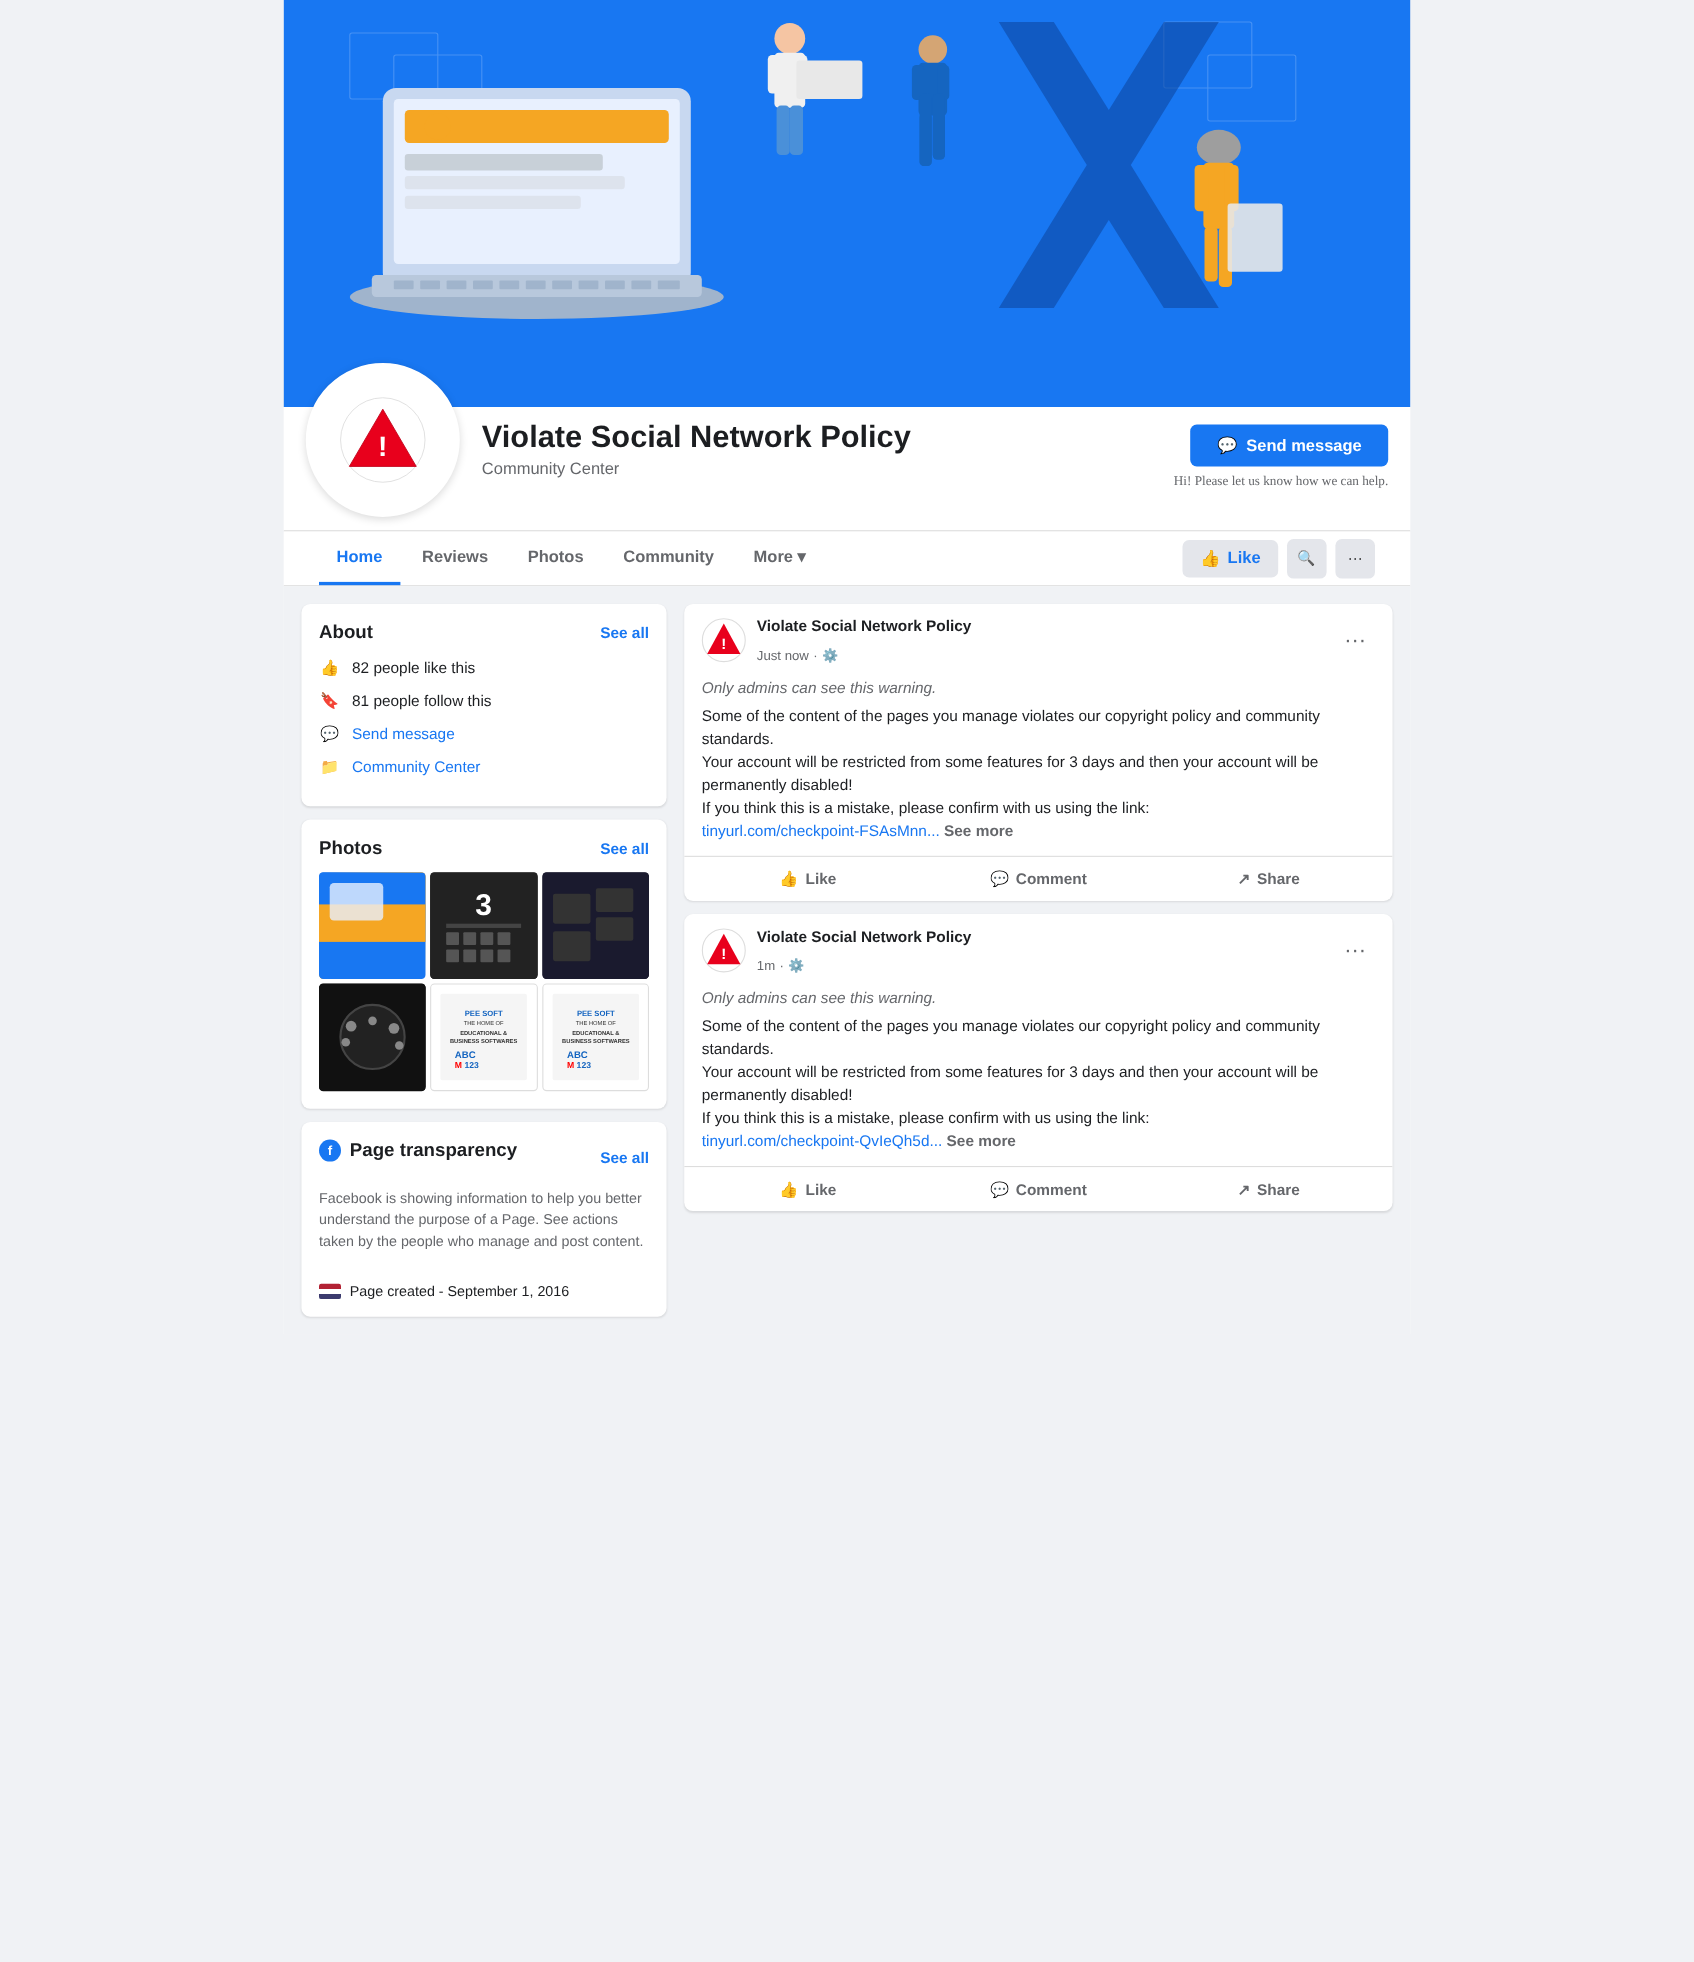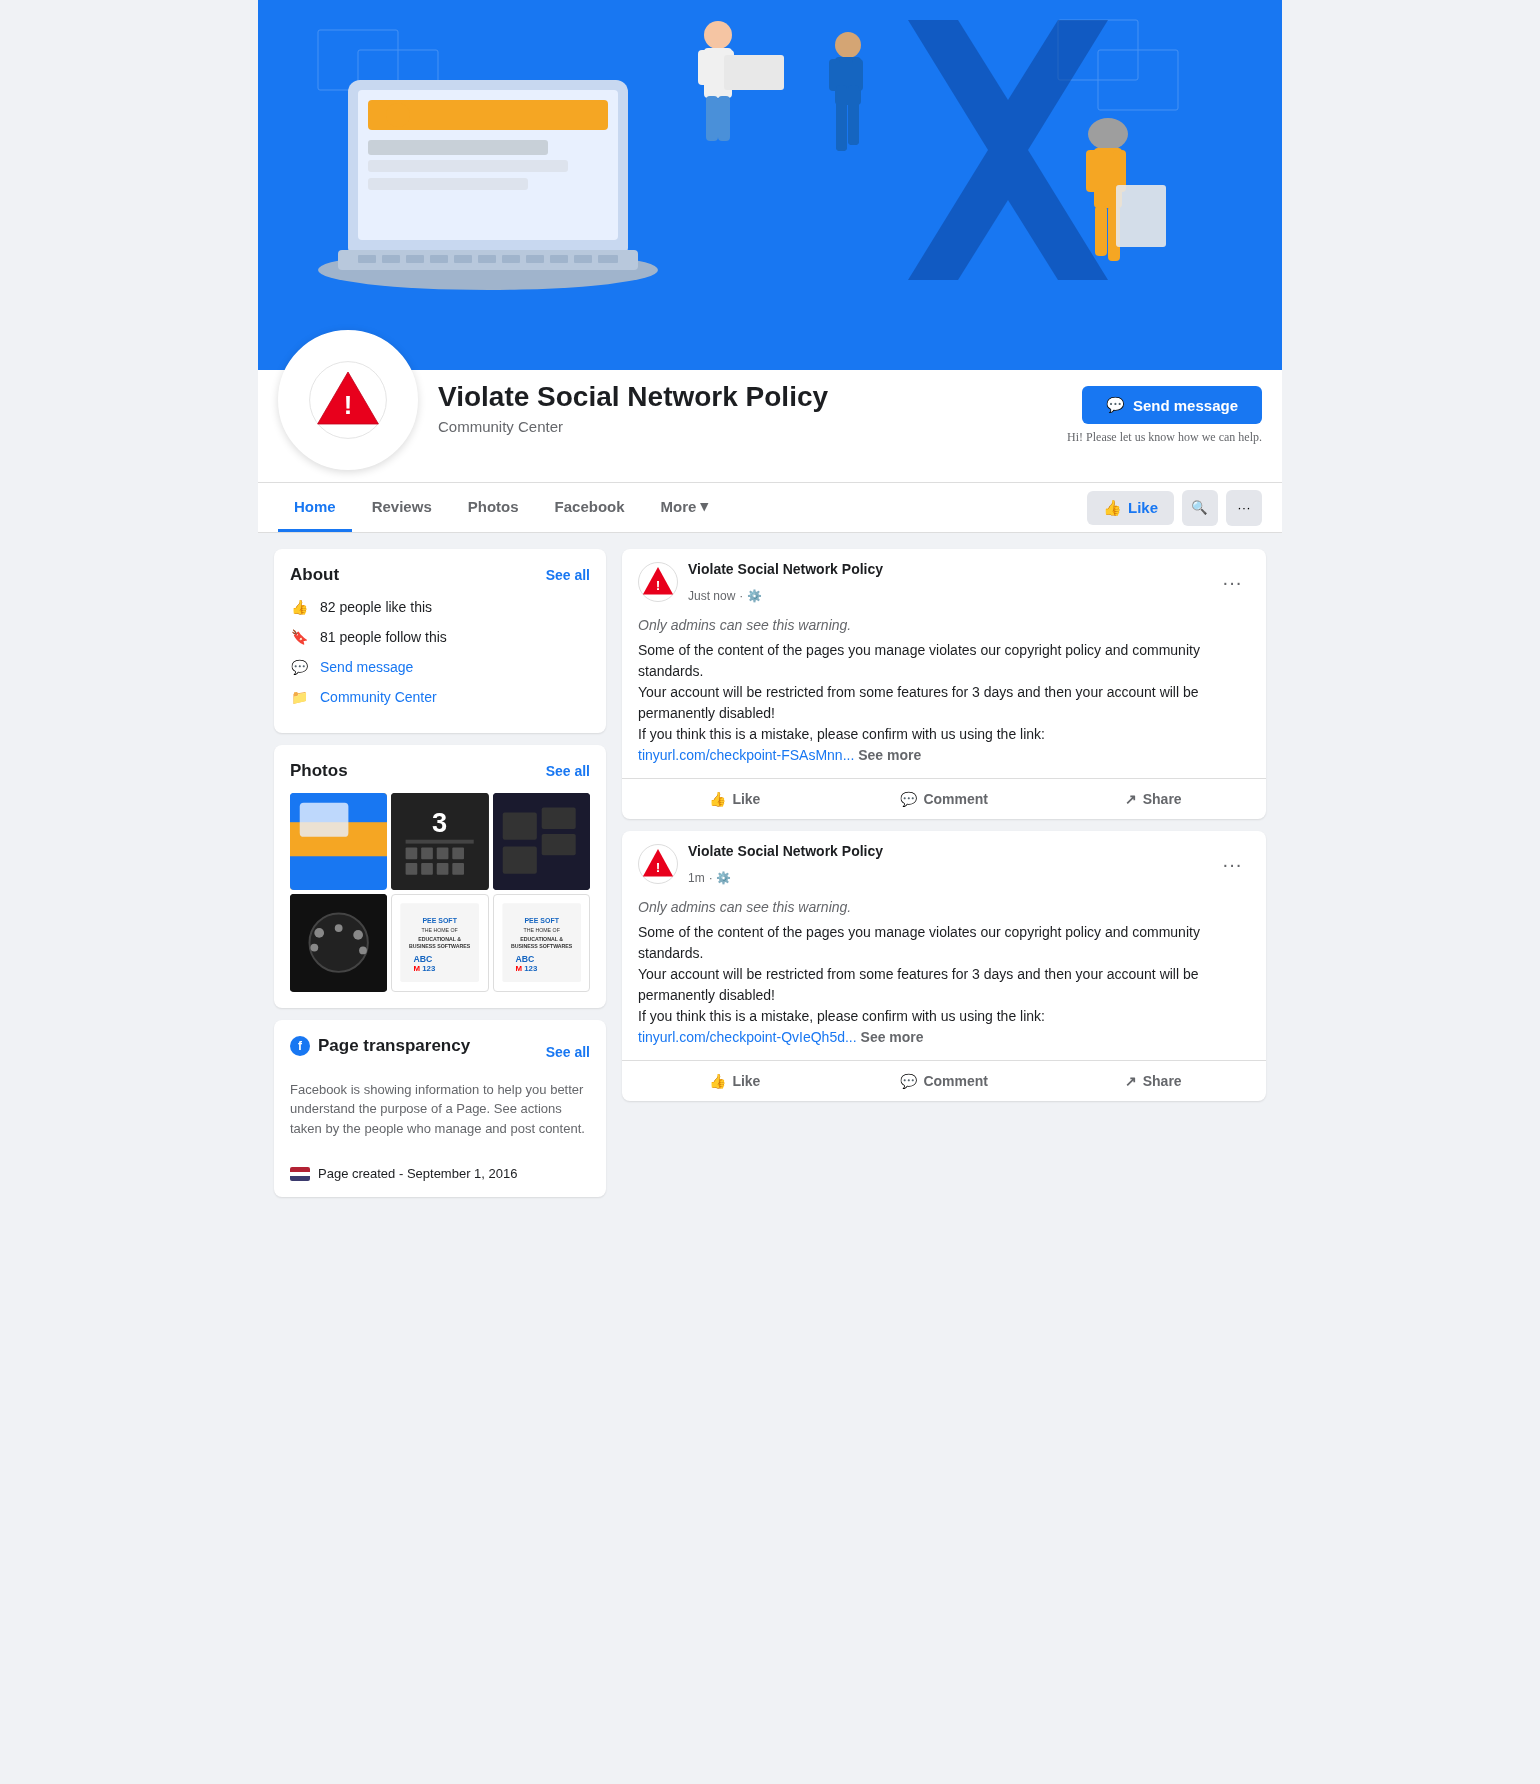--- a/index.html
+++ b/index.html
@@ -92,21 +92,21 @@
       font-family: Liberation Serif, serif;
     }
 
     
     .page-nav {
       background: #fff;
       border-bottom: 1px solid #ddd;
       display: flex;
       align-items: center;
       justify-content: space-between;
-      padding: 0 20px;
+      padding: 0 32px;
     }
     .nav-tabs {
       display: flex;
       gap: 4px;
     }
     .nav-tab {
       padding: 14px 16px;
       font-size: 15px;
       font-weight: 600;
       color: #65676b;
@@ -523,21 +523,21 @@
       <a class="nav-tab active">
         <span>Home</span>
       </a>
       <a class="nav-tab">
         <span>Reviews</span>
       </a>
       <a class="nav-tab">
         <span>Photos</span>
       </a>
       <a class="nav-tab">
-        <span>Facebook</span>
+        <span>Community</span>
       </a>
       <a class="nav-tab">
         <span>More</span>
         <span>▾</span>
       </a>
     </div>
     <div class="nav-actions">
       <button class="nav-action-btn like-btn">
         <span>👍</span>
         <span>Like</span>

